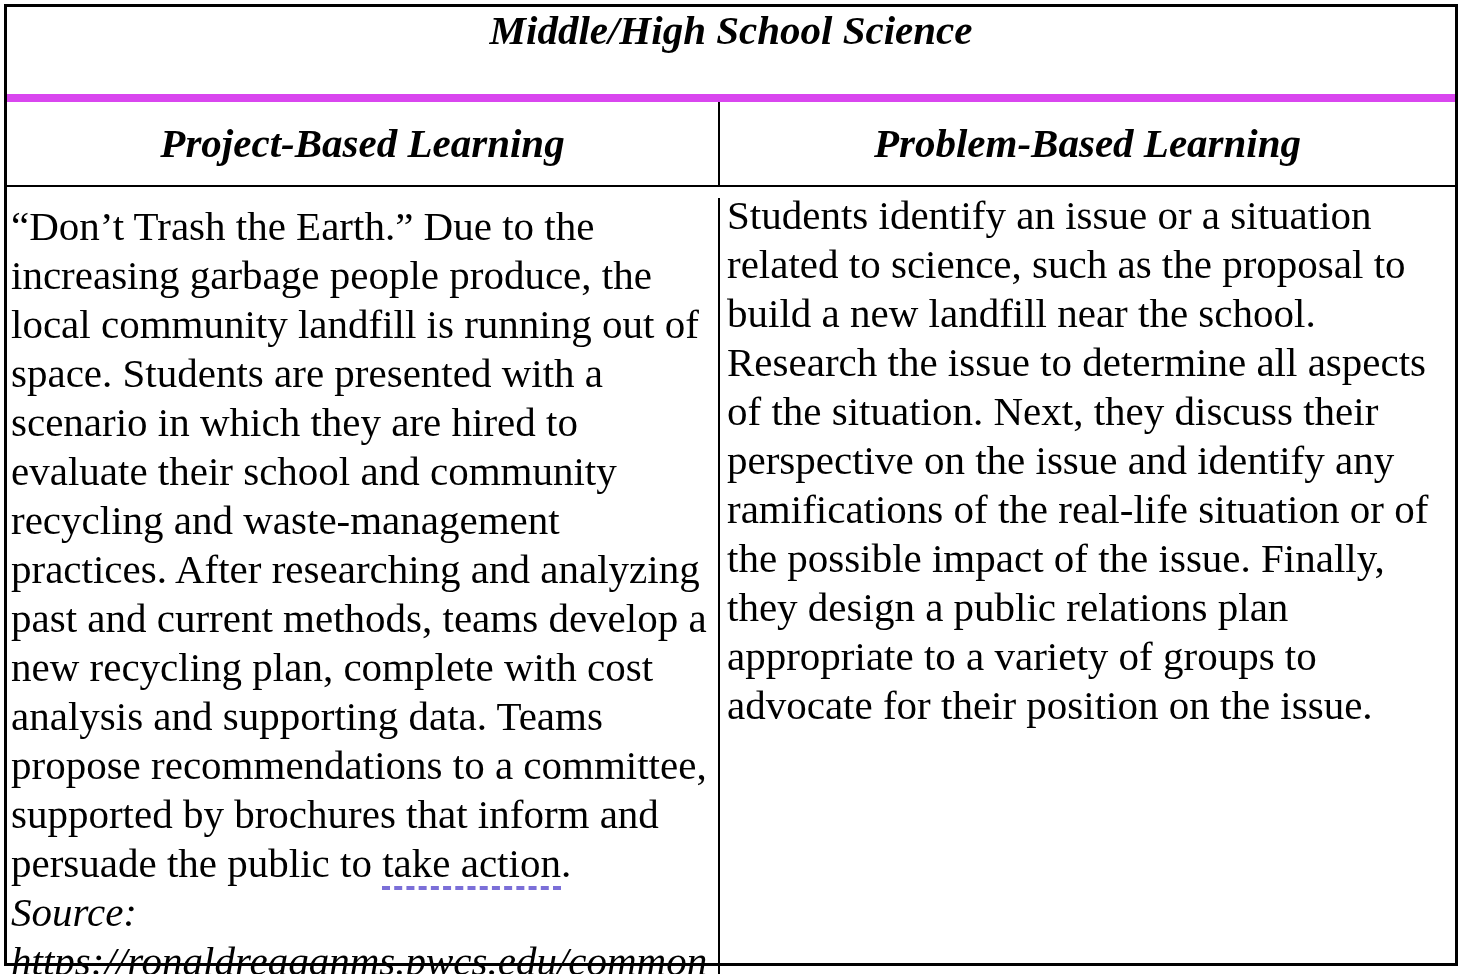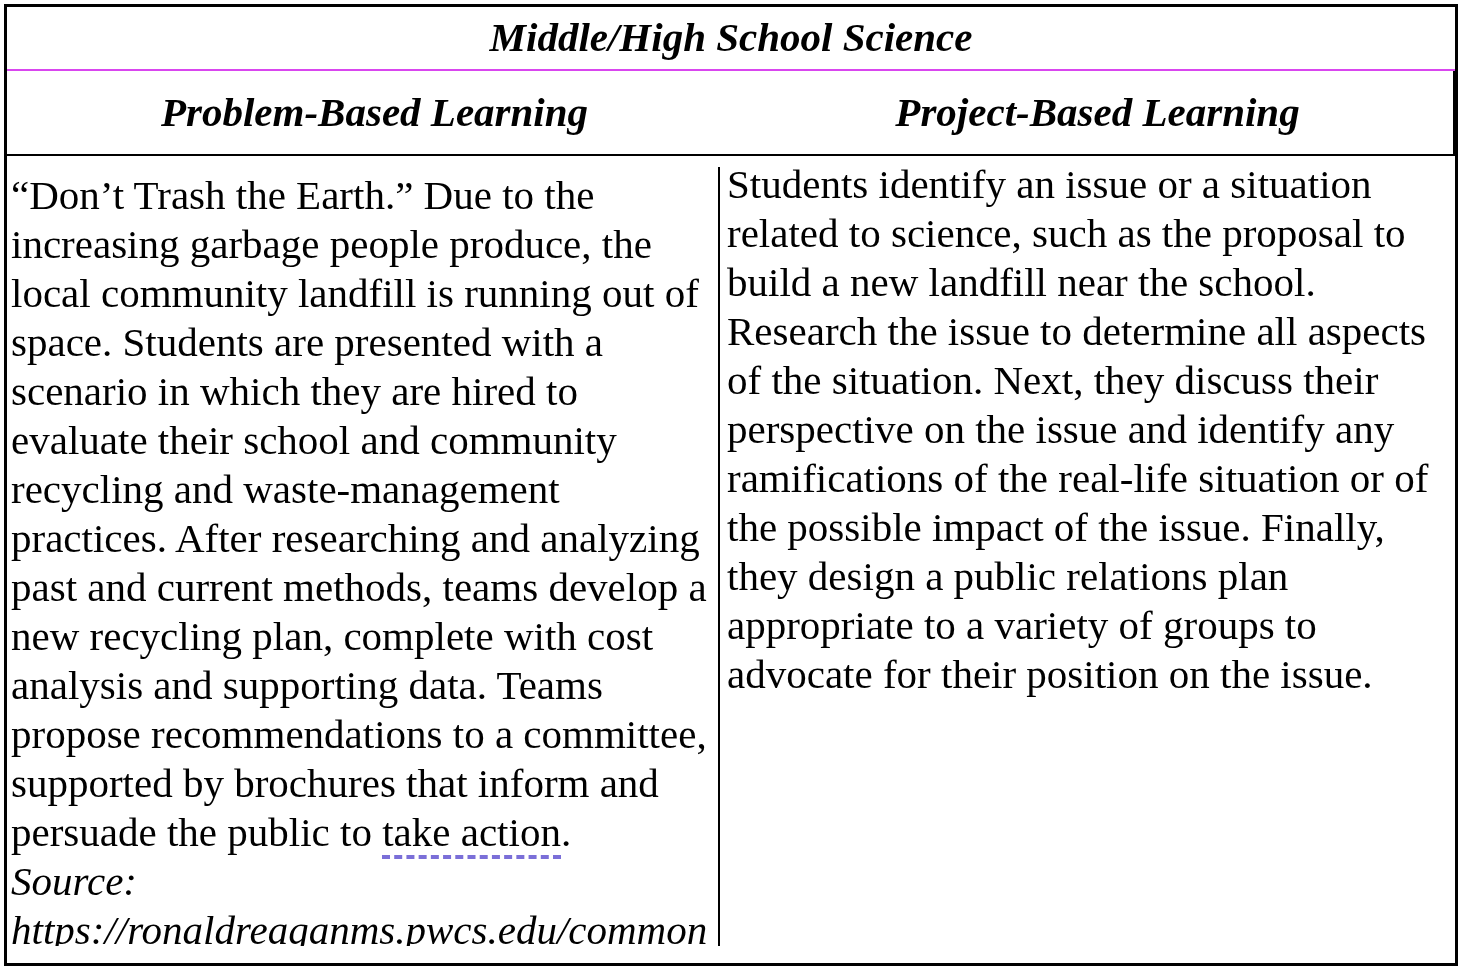--- a/index.html
+++ b/index.html
@@ -22,25 +22,25 @@
     position: absolute;
     left: 4px;
     top: 4px;
     width: 1454px;
     height: 962px;
     border: 3px solid #000000;
     box-sizing: border-box;
     background: #ffffff;
   }
   .row-title {
-    height: 64px;
+    height: 95px;
     box-sizing: border-box;
-    border-bottom: 2px solid #d946ef;
+    border-bottom: 8px solid #d946ef;
     display: flex;
-    align-items: center;
+    align-items: flex-start;
     justify-content: center;
   }
   .row-headers {
     height: 85px;
     box-sizing: border-box;
     border-bottom: 2px solid #000000;
     display: flex;
   }
   .row-body {
     height: calc(100% - 166px);
@@ -95,25 +95,25 @@
 <div class="page">
   <div class="table">
 
     <div class="row-title">
       <div class="title-cell">
         <span class="title-text">Middle/High School Science</span>
       </div>
     </div>
 
     <div class="row-headers">
+      <div class="header-cell cell-left">
+        <span class="col-header-text">Project-Based Learning</span>
+      </div>
       <div class="header-cell cell-right">
         <span class="col-header-text">Problem-Based Learning</span>
-      </div>
-      <div class="header-cell cell-left">
-        <span class="col-header-text">Project-Based Learning</span>
       </div>
     </div>
 
     <div class="row-body">
 
       <div class="body-cell cell-left">
         <p class="para"><span>“Don’t Trash the Earth.” Due to the increasing garbage people produce, the local community landfill is running out of space. Students are presented with a scenario in which they are hired to evaluate their school and community recycling and waste-management practices. After researching and analyzing past and current methods, teams develop a new recycling plan, complete with cost analysis and supporting data. Teams propose recommendations to a committee, supported by brochures that inform and persuade the public to </span><span class="grammar-flag">take action</span><span>.</span></p>
         <p class="para italic url-para"><span>Source: https://ronaldreaganms.pwcs.edu/common/pages/DisplayFile. </span><span class="spell-flag">aspx?itemId=645115</span><span>)</span></p>
       </div>
 

